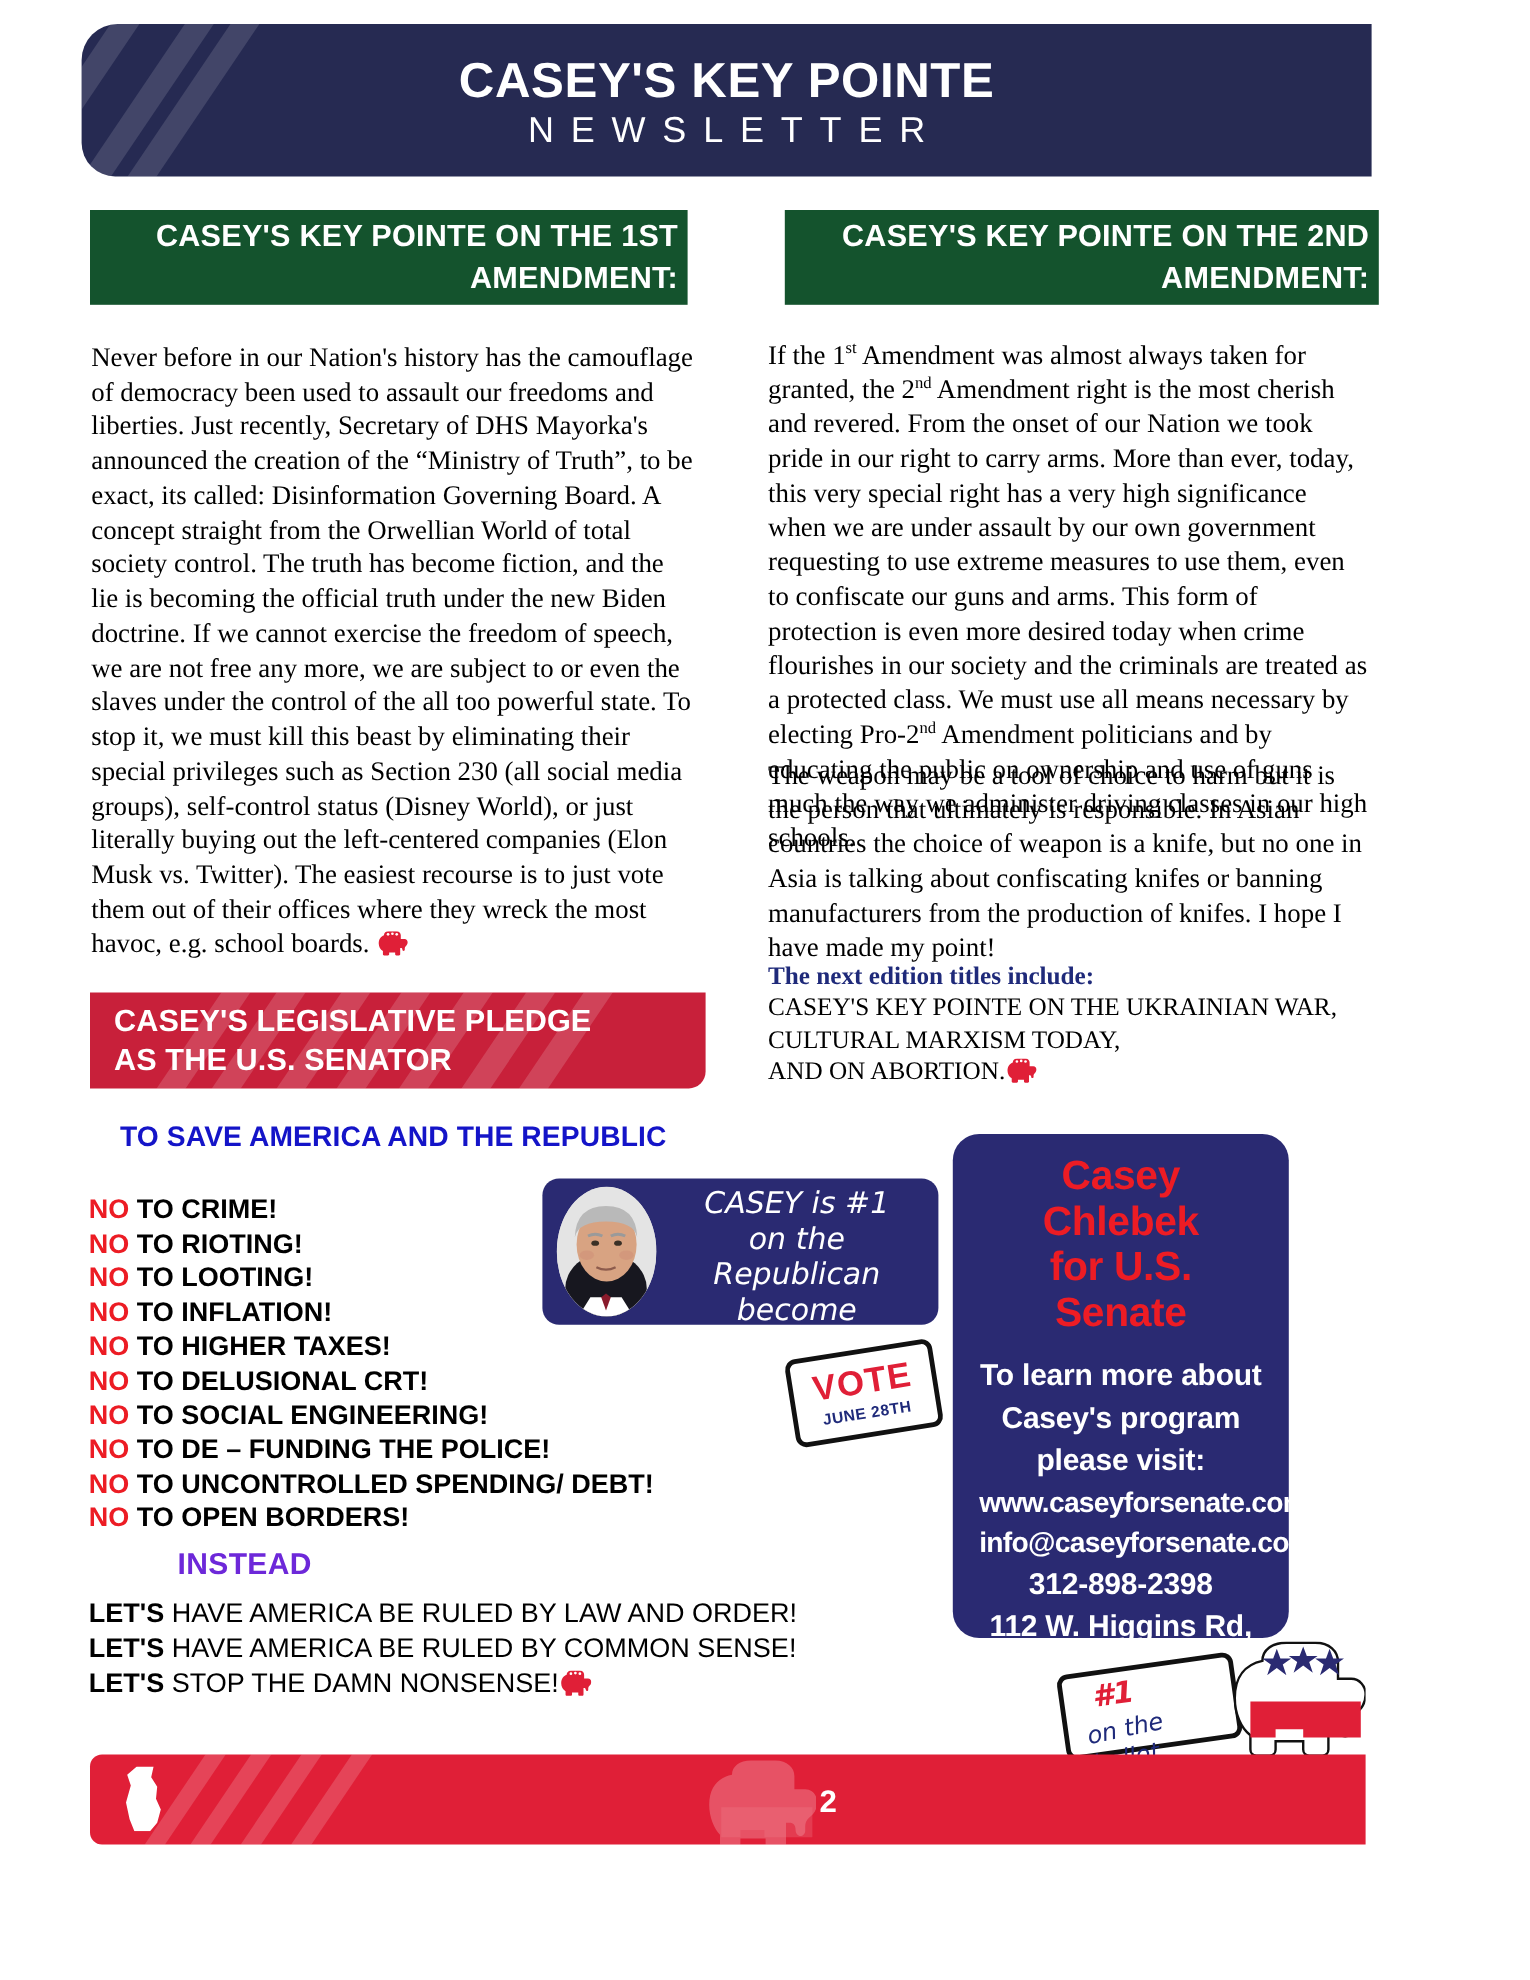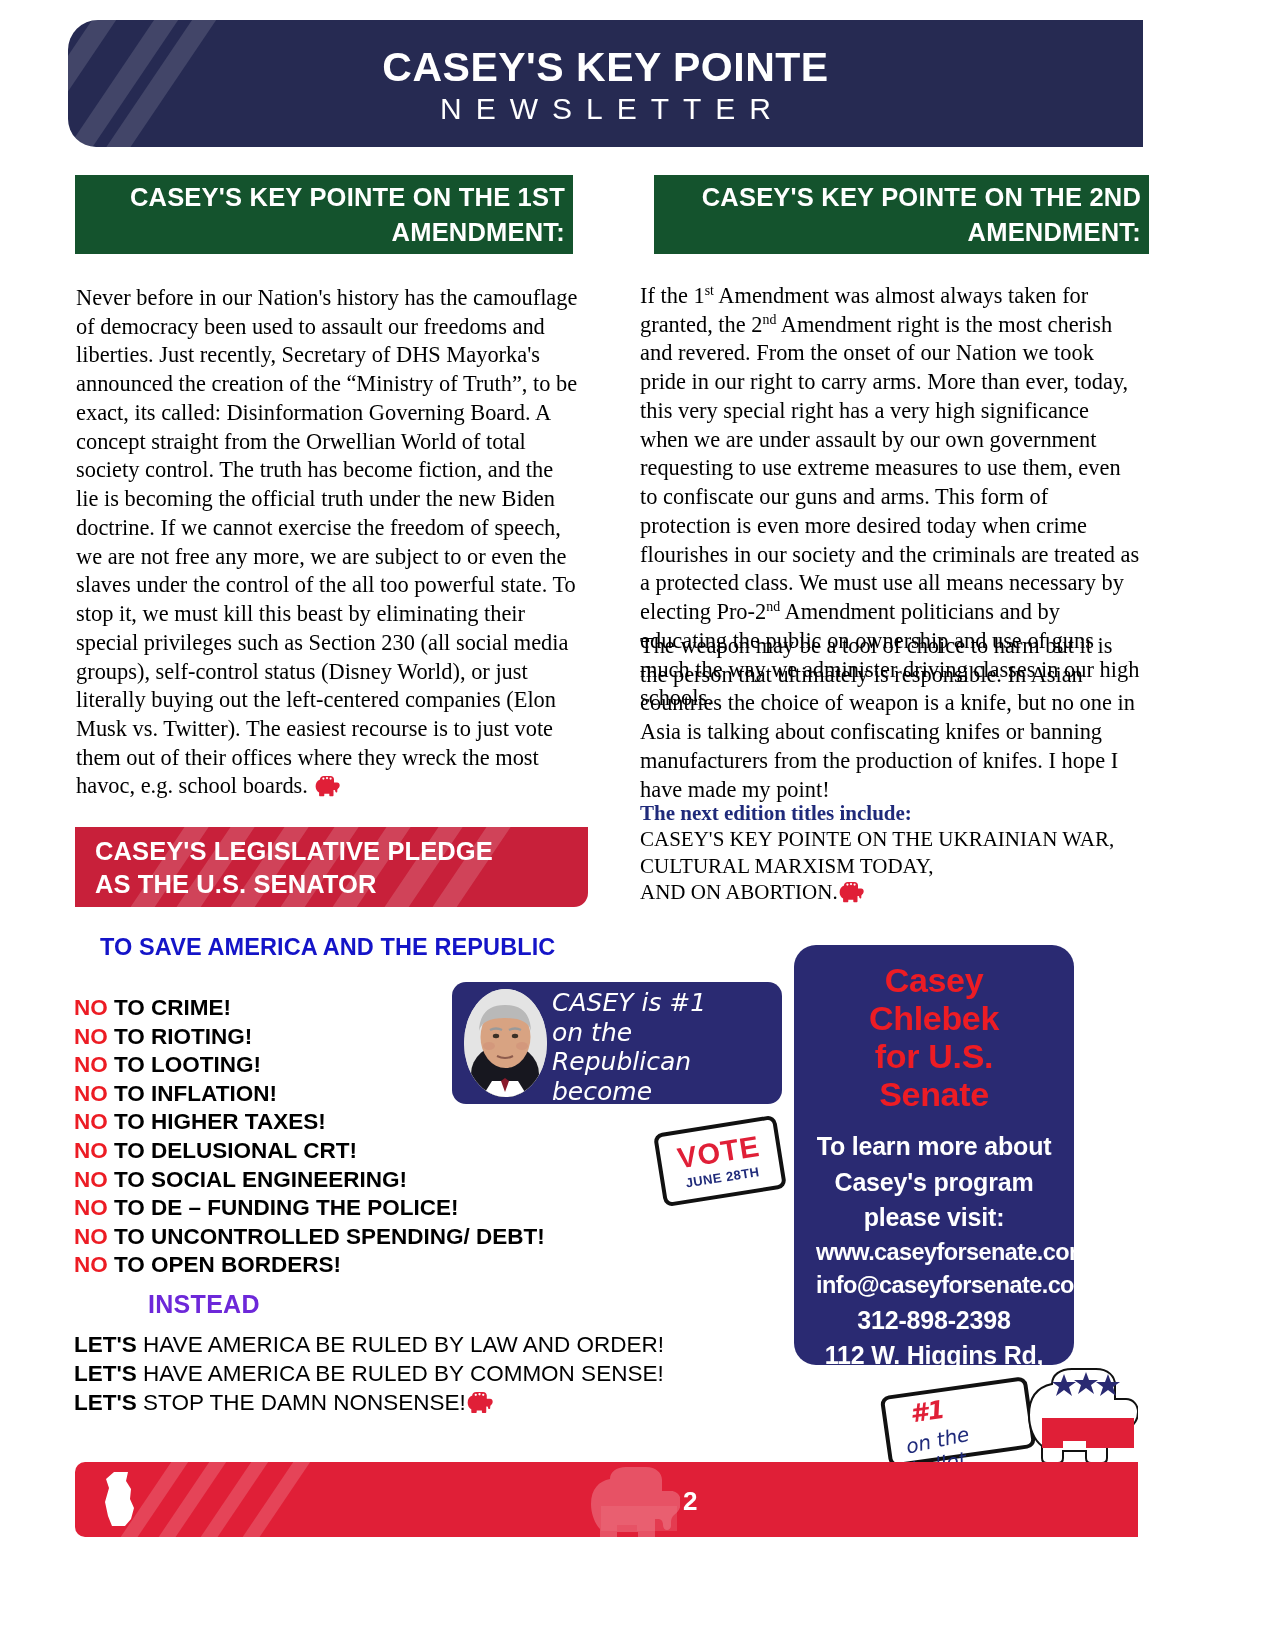--- a/index.html
+++ b/index.html
@@ -193,21 +193,21 @@
   }
   .casey-slogan {
     position: absolute;
     left: 100px; top: 6px;
     width: 226px;
     color: #ffffff;
     font-family: "DejaVu Sans", sans-serif;
     font-style: italic;
     font-size: 25px;
     line-height: 1.18;
-    text-align: left;
+    text-align: center;
     padding-right: 2px;
   }
 
   
   .vote-sticker {
     position: absolute;
     left: 658px; top: 1124px;
     width: 124px; height: 74px;
     background: #ffffff;
     border: 4px solid #111111;

